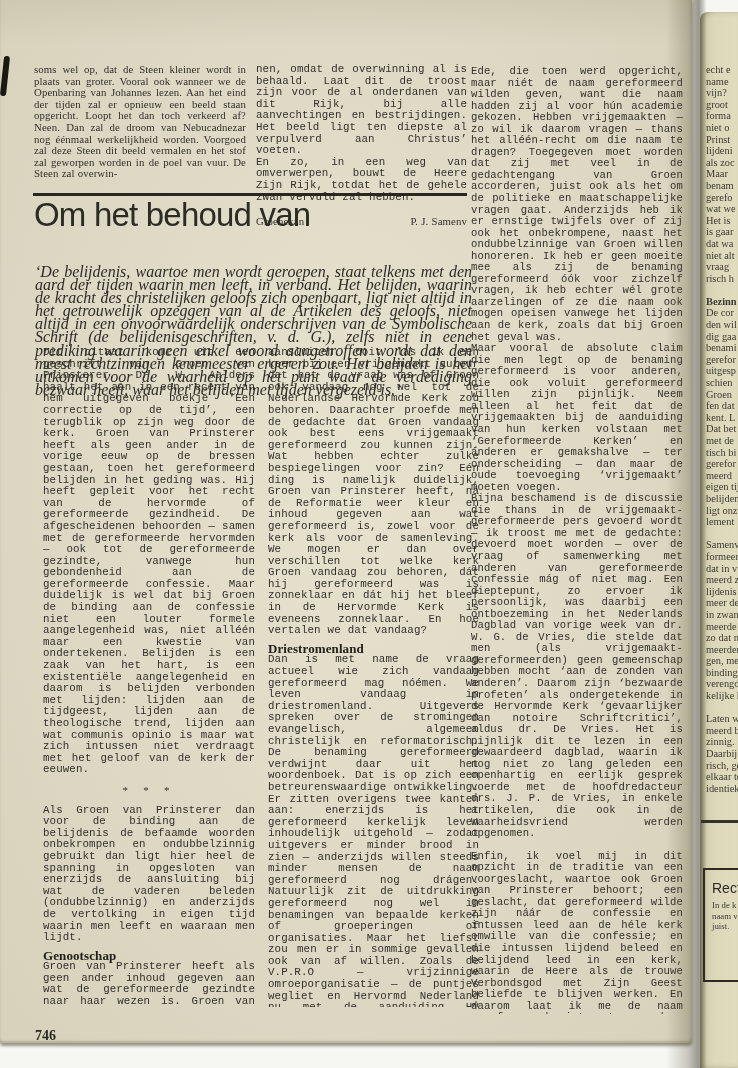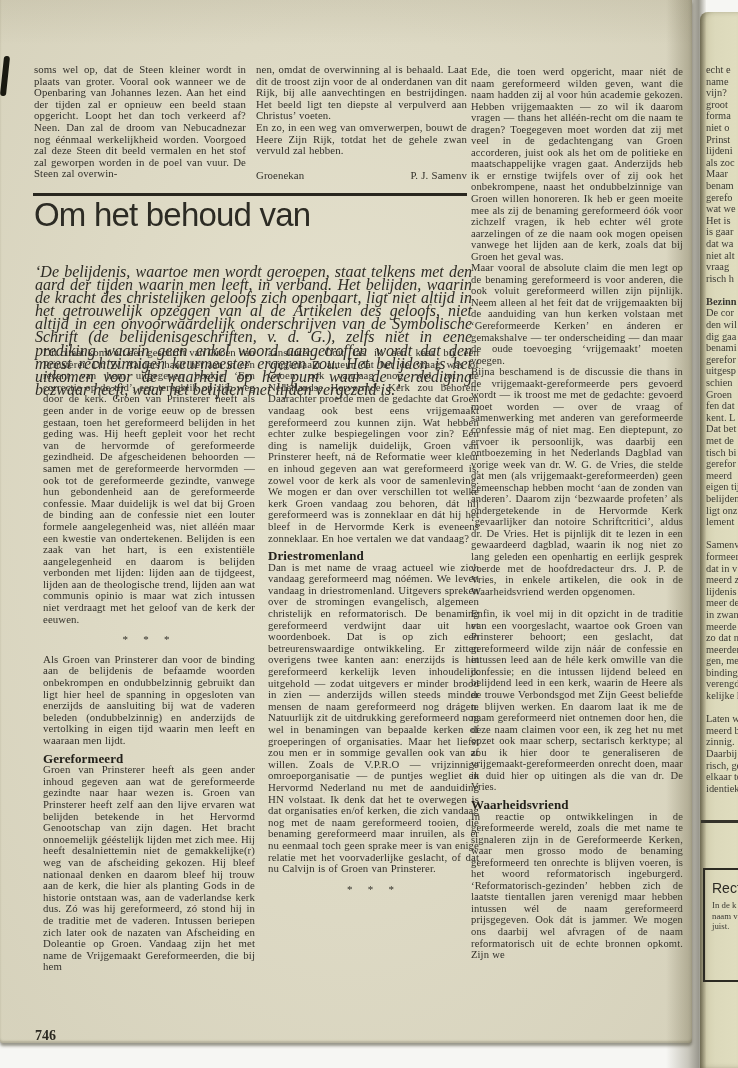--- a/index.html
+++ b/index.html
@@ -39,21 +39,21 @@
     border-radius:8px 0 0 0;
     box-shadow:inset 4px 0 6px -2px rgba(70,64,40,.55);
   }
   
   .body-text{
     font-size:10.8px;line-height:11.6px;text-align:justify;
     color:#32302a;letter-spacing:.1px;word-spacing:.4px;
     hyphens:auto;-webkit-hyphens:auto;
     position:absolute;z-index:2;
   }
-  .para{margin:0;}
+  .para{margin:0;font-family:Liberation Mono, monospace;}
   .para.gap{margin-top:11px;}
   .subhead{margin:6px 0 0 0;font-size:13px;font-weight:bold;color:#23211b;line-height:11.6px;}
   .star-sep{text-align:center;margin:9px 0 8px 0;letter-spacing:6px;font-size:11px;color:#32302a;}
   
   .top-col1{left:34px;top:64px;width:212px;height:130px;overflow:hidden;}
   .top-col2{left:256px;top:64px;width:211px;}
   .sig-row{display:flex;justify-content:space-between;margin-top:13px;}
   .rule-top{position:absolute;left:33px;top:193px;width:434px;height:3px;background:#29271f;z-index:2;}
   .headline{
     position:absolute;left:34px;top:198px;width:450px;z-index:2;
@@ -110,21 +110,21 @@
 <div class="headline">
   <div>Om het behoud van</div>
 </div>
 
 <div class="intro">‘De belijdenis, waartoe men wordt geroepen, staat telkens met den aard der tijden waarin men leeft, in verband. Het belijden, waarin de kracht des christelijken geloofs zich openbaart, ligt niet altijd in het getrouwelijk opzeggen van al de Artikelen des geloofs, niet altijd in een onvoorwaardelijk onderschrijven van de Symbolische Schrift (de belijdenisgeschriften, v. d. G.), zelfs niet in eene prediking waarin geen enkel woord aangetroffen wordt dat den meest rechtzinnigen keurmeester ergeren zou. Het belijden is het uitkomen voor de waarheid op het punt waar de verdediging bezwaar heeft, waar het belijden met lijden vergezeld is.’</div>
 
 <div class="body-text col1">
     <p class="para">Dit citaat komt uit een geschrift van Groen van Prinsterer. Dr. W. Aalders haalt het aan in een recent van hem uitgegeven boekje ‘Een correctie op de tijd’, een terugblik op zijn weg door de kerk. Groen van Prinsterer heeft als geen ander in de vorige eeuw op de bressen gestaan, toen het gereformeerd belijden in het geding was. Hij heeft gepleit voor het recht van de hervormde of gereformeerde gezindheid. De afgescheidenen behoorden — samen met de gereformeerde hervormden — ook tot de gereformeerde gezindte, vanwege hun gebondenheid aan de gereformeerde confessie. Maar duidelijk is wel dat bij Groen de binding aan de confessie niet een louter formele aangelegenheid was, niet alléén maar een kwestie van ondertekenen. Belijden is een zaak van het hart, is een existentiële aangelegenheid en daarom is belijden verbonden met lijden: lijden aan de tijdgeest, lijden aan de theologische trend, lijden aan wat communis opinio is maar wat zich intussen niet verdraagt met het geloof van de kerk der eeuwen.</p>
     <div class="star-sep">* * *</div>
     <p class="para">Als Groen van Prinsterer dan voor de binding aan de belijdenis de befaamde woorden onbekrompen en ondubbelzinnig gebruikt dan ligt hier heel de spanning in opgesloten van enerzijds de aansluiting bij wat de vaderen beleden (ondubbelzinnig) en anderzijds de vertolking in eigen tijd waarin men leeft en waaraan men lijdt.</p>
-    <h3 class="subhead">Gereformeerd</h3>
+    <h3 class="subhead">Genootschap</h3>
     <p class="para">Groen van Prinsterer heeft als geen ander inhoud gegeven aan wat de gereformeerde gezindte naar haar wezen is. Groen van Prinsterer heeft zelf aan den lijve ervaren wat belijden betekende in het Hervormd Genootschap van zijn dagen. Het bracht onnoemelijk gééstelijk lijden met zich mee. Hij heeft desalniettemin niet de gemakkelijke(r) weg van de afscheiding gekozen. Hij bleef nationaal denken en daarom bleef hij trouw aan de kerk, die hier als planting Gods in de historie ontstaan was, aan de vaderlandse kerk dus. Zó was hij gereformeerd, zó stond hij in de traditie met de vaderen. Intussen beriepen zich later ook de nazaten van Afscheiding en Doleantie op Groen. Vandaag zijn het met name de Vrijgemaakt Gereformeerden, die bij hem</p>
   </div>
 <div class="body-text col2">
     <p class="para">aansluiten. Ooit las ik een keer bij een vrijgemaakt auteur dat het de vraag was of Groen ook vandaag nog wel tot de Nederlandse Hervormde Kerk zou behoren. Daarachter proefde men de gedachte dat Groen vandaag ook best eens vrijgemaakt gereformeerd zou kunnen zijn. Wat hebben echter zulke bespiegelingen voor zin? Eén ding is namelijk duidelijk, Groen van Prinsterer heeft, ná de Reformatie weer kleur en inhoud gegeven aan wat gereformeerd is, zowel voor de kerk als voor de samenleving. We mogen er dan over verschillen tot welke kerk Groen vandaag zou behoren, dát hij gereformeerd was is zonneklaar en dát hij het bleef in de Hervormde Kerk is eveneens zonneklaar. En hoe vertalen we dat vandaag?</p>
     <h3 class="subhead">Driestromenland</h3>
     <p class="para">Dan is met name de vraag actueel wie zich vandaag gereformeerd mag nóémen. We leven vandaag in driestromenland. Uitgevers spreken over de stromingen evangelisch, algemeen christelijk en reformatorisch. De benaming gereformeerd verdwijnt daar uit het woordenboek. Dat is op zich een betreurenswaardige ontwikkeling. Er zitten overigens twee kanten aan: enerzijds is het gereformeerd kerkelijk leven inhoudelijk uitgehold — zodat uitgevers er minder brood in zien — anderzijds willen steeds minder mensen de naam gereformeerd nog drágen. Natuurlijk zit de uitdrukking gereformeerd nog wel in benamingen van bepaalde kerken of groeperingen of organisaties. Maar het liefst zou men er in sommige gevallen ook van af willen. Zoals de V.P.R.O — vrijzinnige omroeporganisatie — de puntjes wegliet en Hervormd Nederland nu met de aanduiding HN volstaat. Ik denk dat het te overwegen is dat organisaties en/of kerken, die zich vandaag nog met de naam gereformeerd tooien, die benaming gereformeerd maar inruilen, als er nu eenmaal toch geen sprake meer is van enige relatie met het voorvaderlijke geslacht, of dat nu Calvijn is of Groen van Prinsterer.</p>
     <div class="star-sep">* * *</div>
   </div>
 <div class="body-text col3">
     <p class="para">Ede, die toen werd opgericht, maar niét de naam gereformeerd wilden geven, want die naam hadden zij al voor hún academie gekozen. Hebben vrijgemaakten — zo wil ik daarom vragen — thans het alléén-recht om die naam te dragen? Toegegeven moet worden dat zij met veel in de gedachtengang van Groen accorderen, juist ook als het om de politieke en maatschappelijke vragen gaat. Anderzijds heb ik er ernstige twijfels over of zij ook het onbekrompene, naast het ondubbelzinnige van Groen willen honoreren. Ik heb er geen moeite mee als zij de benaming gereformeerd óók voor zichzelf vragen, ik heb echter wél grote aarzelingen of ze die naam ook mogen opeisen vanwege het lijden aan de kerk, zoals dat bij Groen het geval was.</p>

